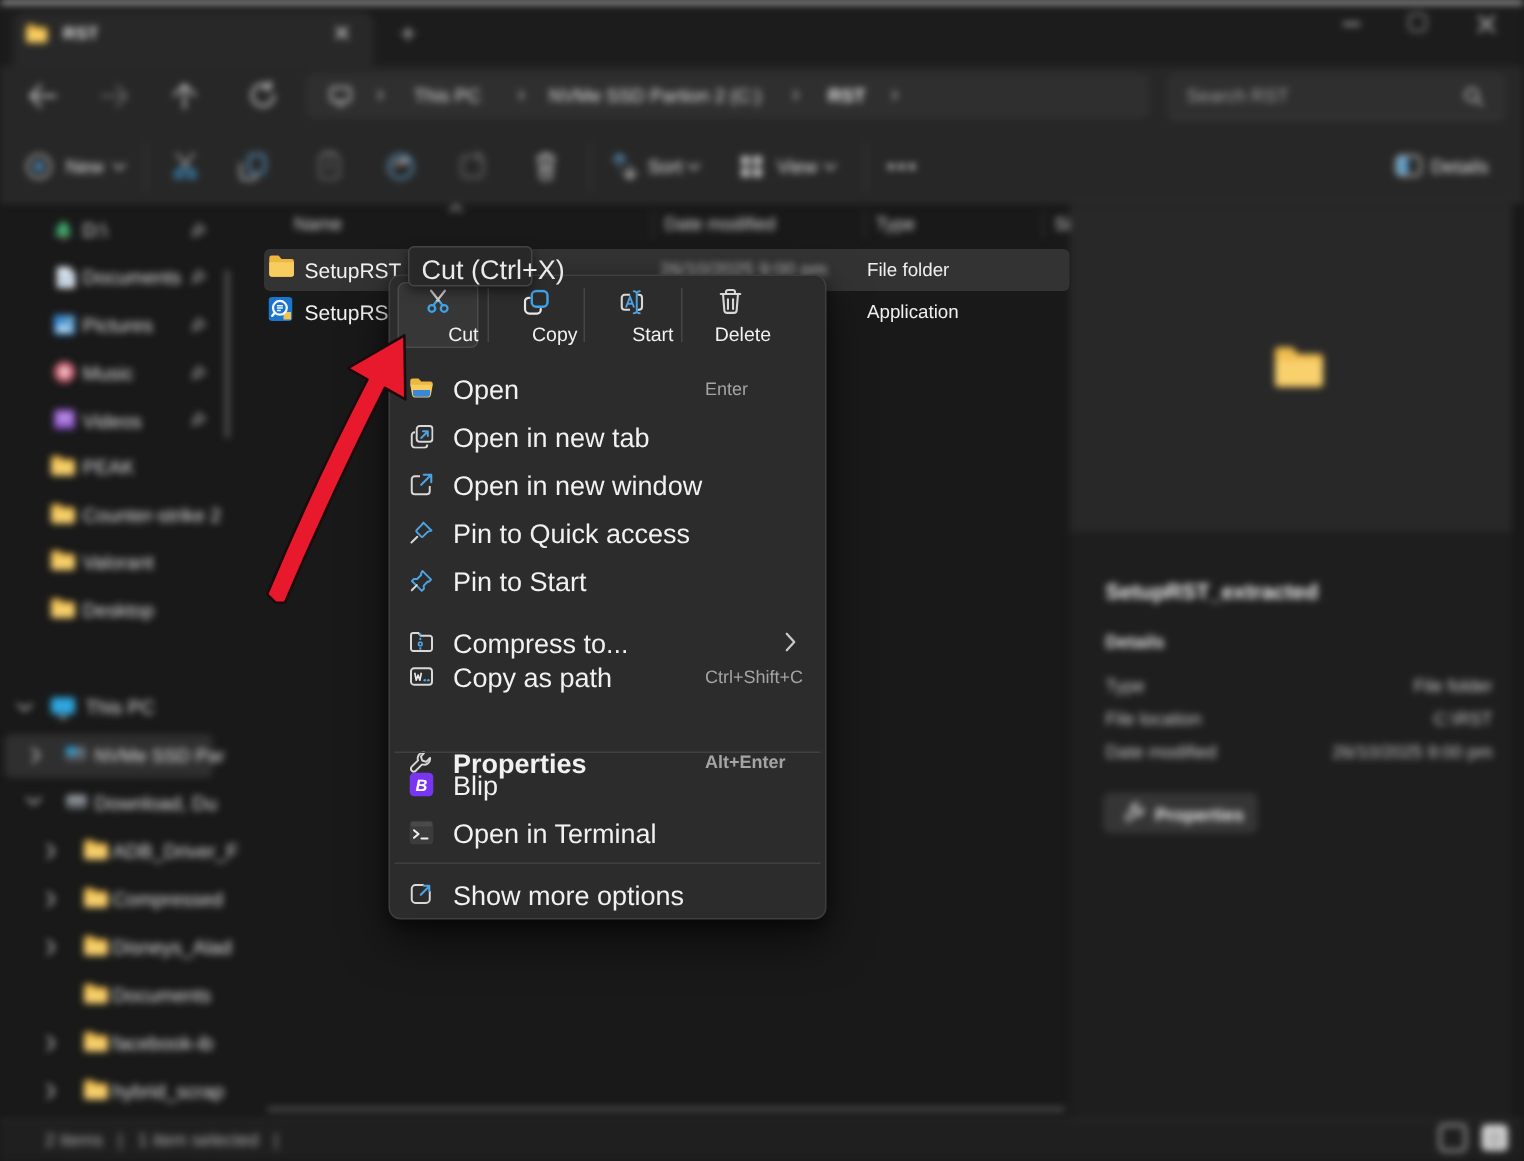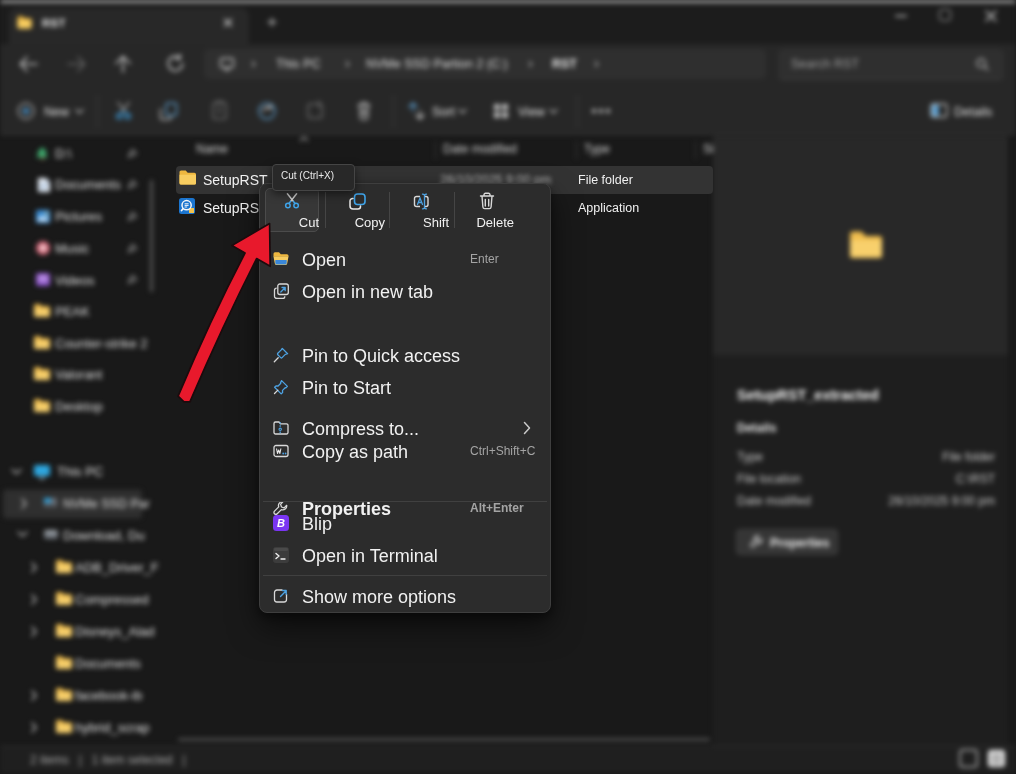--- a/index.html
+++ b/index.html
@@ -296,21 +296,21 @@
 <svg class="a" style="left:349px;top:193px;" width="17" height="17" viewBox="0 0 17 17" fill="none" stroke-linecap="round">
   <rect x="5.5" y="1" width="10.5" height="10.5" rx="3" stroke="#3fa3e8" stroke-width="1.6"></rect>
   <path d="M11.5 13 v0.5 a2.5 2.5 0 0 1 -2.5 2.5 h-5 a3 3 0 0 1 -3 -3 v-5 a2.5 2.5 0 0 1 2.5 -2.5 h0.5" stroke="#e8e8e8" stroke-width="1.5"></path>
 </svg>
 <div class="a cell-lbl" style="left:330px;top:215px;width:55px;">Copy</div>
 <svg class="a" style="left:413px;top:193px;" width="18" height="17" viewBox="0 0 18 17" fill="none">
   <path d="M12 3.5 h1 a2 2 0 0 1 2 2 v6 a2 2 0 0 1 -2 2 h-1 M7 3.5 h-3.5 a2 2 0 0 0 -2 2 v6 a2 2 0 0 0 2 2 h3.5" stroke="#d8d8d8" stroke-width="1.4"></path>
   <path d="M4.5 11.5 L7 5 L9.5 11.5 M5.5 9.5 h3" stroke="#4da2e2" stroke-width="1.3" stroke-linecap="round"></path>
   <path d="M9.5 1.2 a2.3 2.3 0 0 1 2 1 a2.3 2.3 0 0 1 2 -1 M9.5 15.8 a2.3 2.3 0 0 0 2 -1 a2.3 2.3 0 0 0 2 1 M11.5 2.2 v12.6" stroke="#4da2e2" stroke-width="1.3" stroke-linecap="round"></path>
 </svg>
-<div class="a cell-lbl" style="left:394px;top:215px;width:55px;">Shift</div>
+<div class="a cell-lbl" style="left:394px;top:215px;width:55px;">Start</div>
 <svg class="a" style="left:479px;top:192px;" width="16" height="18" viewBox="0 0 16 18" fill="none" stroke="#d8d8d8" stroke-width="1.4" stroke-linecap="round">
   <path d="M1.5 4 h13 M5 4 v-1.3 a1.4 1.4 0 0 1 1.4 -1.4 h3.2 a1.4 1.4 0 0 1 1.4 1.4 v1.3 M3 4 l0.9 11 a1.8 1.8 0 0 0 1.8 1.6 h4.6 a1.8 1.8 0 0 0 1.8 -1.6 l0.9 -11 M6.3 7.5 v6.5 M9.7 7.5 v6.5"></path>
 </svg>
 <div class="a cell-lbl" style="left:459px;top:215px;width:55px;">Delete</div>
 
 <div class="menu-item" style="top:242.5px;">
   <svg class="mi-ico" viewBox="0 0 16 16">
           <path d="M0.5 2.8 a1.5 1.5 0 0 1 1.5 -1.5 h4 l1.8 2 h6.2 a1.5 1.5 0 0 1 1.5 1.5 v1 h-15 z" fill="#eeb73f"></path>
           <path d="M0.5 5.5 h15 l-1.3 7 a1.8 1.8 0 0 1 -1.8 1.5 h-8.8 a1.8 1.8 0 0 1 -1.8 -1.5 z" fill="#f8cd60"></path>
           <path d="M2.3 9 h11.4 v3 a1.5 1.5 0 0 1 -1.5 1.5 h-8.4 a1.5 1.5 0 0 1 -1.5 -1.5 z" fill="#3a87d8"></path>
@@ -318,20 +318,27 @@
   <div class="mi-txt">Open</div>
         <div class="mi-sc">Enter</div>
 </div>
 <div class="menu-item" style="top:274.5px;">
   <svg class="mi-ico" viewBox="0 0 16 16" fill="none">
           <path d="M11.8 13.3 v0.2 a2 2 0 0 1 -2 2 h-6 a2.3 2.3 0 0 1 -2.3 -2.3 v-6 a2 2 0 0 1 2 -2 h0.2" stroke="#d8d8d8" stroke-width="1.3"></path>
           <rect x="4.8" y="1" width="10.5" height="10.5" rx="2" stroke="#d8d8d8" stroke-width="1.3"></rect>
           <path d="M7.8 9 L12 4.8 M9 4.5 h3.2 v3.2" stroke="#4da2e2" stroke-width="1.3" stroke-linecap="round" stroke-linejoin="round"></path>
         </svg>
   <div class="mi-txt">Open in new tab</div>
+</div>
+<div class="menu-item" style="top:306.5px;">
+  <svg class="mi-ico" viewBox="0 0 16 16" fill="none">
+          <path d="M7 2.5 h-3.5 a2 2 0 0 0 -2 2 v8 a2 2 0 0 0 2 2 h8 a2 2 0 0 0 2 -2 v-3.5" stroke="#d8d8d8" stroke-width="1.3"></path>
+          <path d="M7.8 8.2 L14 2 M9.5 1.5 h5 v5" stroke="#4da2e2" stroke-width="1.4" stroke-linecap="round" stroke-linejoin="round"></path>
+        </svg>
+  <div class="mi-txt">Open in new window</div>
 </div>
 <div class="menu-item" style="top:370.5px;">
   <svg class="mi-ico" viewBox="0 0 16 16" fill="none">
           <path d="M8.6 1.6 l5.8 5.8 l-1.5 1.5 l-0.7 -0.2 l-2.7 2.7 l0.1 2.1 l-1.4 1.4 l-3.3 -3.3 l-3.3 -3.3 l1.4 -1.4 l2.1 0.1 l2.7 -2.7 l-0.2 -0.7 z" stroke="#4da2e2" stroke-width="1.3" stroke-linejoin="round"></path>
           <path d="M4.9 11.1 L1.5 14.5" stroke="#d8d8d8" stroke-width="1.3" stroke-linecap="round"></path>
         </svg>
   <div class="mi-txt">Pin to Start</div>
 </div>
 <div class="menu-item" style="top:338.5px;">
   <svg class="mi-ico" viewBox="0 0 16 16" fill="none">
@@ -388,19 +395,19 @@
 <div class="a" style="left:263px;top:574.5px;width:284px;height:1px;background:#404040;"></div>
 <div class="menu-item" style="top:579.5px;">
   <svg class="mi-ico" viewBox="0 0 16 16" fill="none">
           <path d="M9.5 2 h-5.5 a2.5 2.5 0 0 0 -2.5 2.5 v7 a2.5 2.5 0 0 0 2.5 2.5 h7 a2.5 2.5 0 0 0 2.5 -2.5 v-5.5" stroke="#d8d8d8" stroke-width="1.3"></path>
           <path d="M7.5 8.5 L13.2 2.8 M9.5 2.5 h3.7 v3.7" stroke="#4da2e2" stroke-width="1.4" stroke-linecap="round" stroke-linejoin="round"></path>
         </svg>
   <div class="mi-txt">Show more options</div>
 </div>
 
 <div id="tip" class="a" style="left:272px;top:164px;width:83px;height:27px;background:#282828;border:1px solid #454545;border-radius:4px;box-shadow:0 3px 8px rgba(0,0,0,.5);box-sizing:border-box;"></div>
-<div class="a" style="left:281px;top:170px;font-size:10px;color:#eaeaea;white-space:nowrap;">Cut (Ctrl+X)</div>
+<div class="a" style="left:281px;top:170px;font-size:18px;color:#eaeaea;white-space:nowrap;">Cut (Ctrl+X)</div>
 
 <svg id="arrow" class="a" style="left:160px;top:200px;" width="130" height="220" viewBox="0 0 130 220">
   <path d="M109.6 23.6 L71.9 45.5 L85 53 Q50 120 18.1 196.2 L24 201.9 L29.9 201.8 Q62.5 126 96.6 58.6 L110.2 66.3 Z" fill="#e8192c" stroke="#1c0b0d" stroke-width="1.7" stroke-linejoin="round"></path>
 </svg>
 </div>
 </div>
 
 </body></html>

